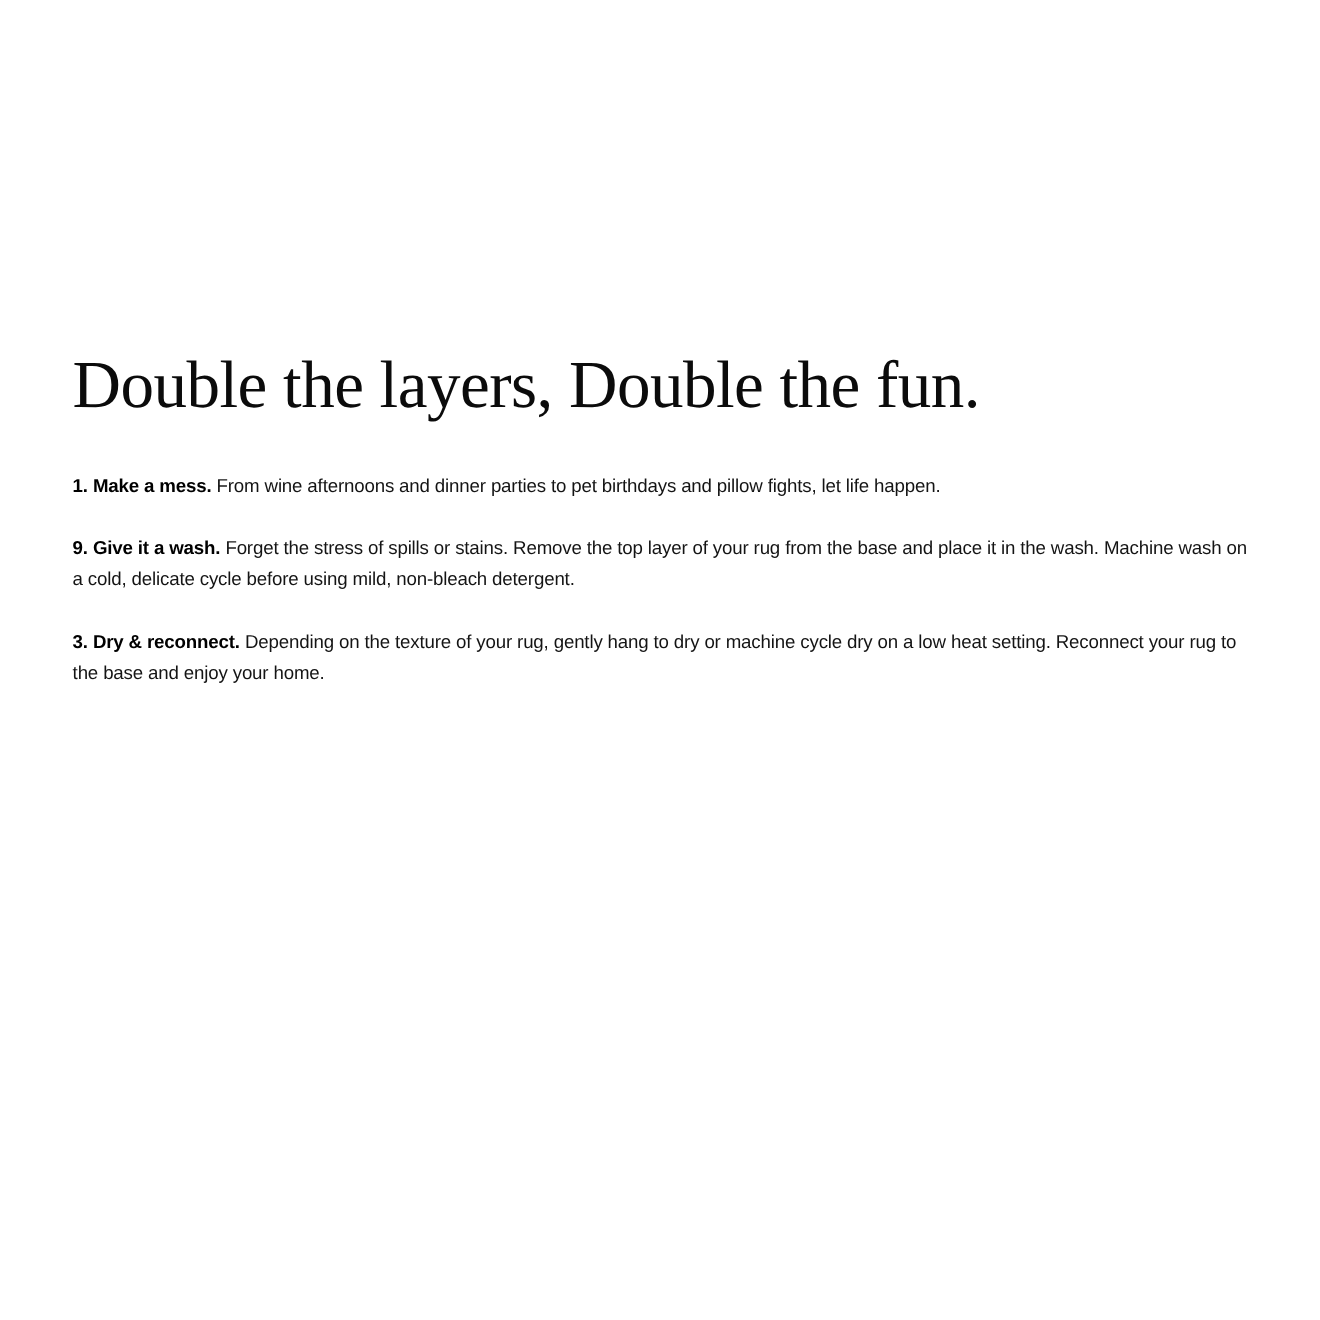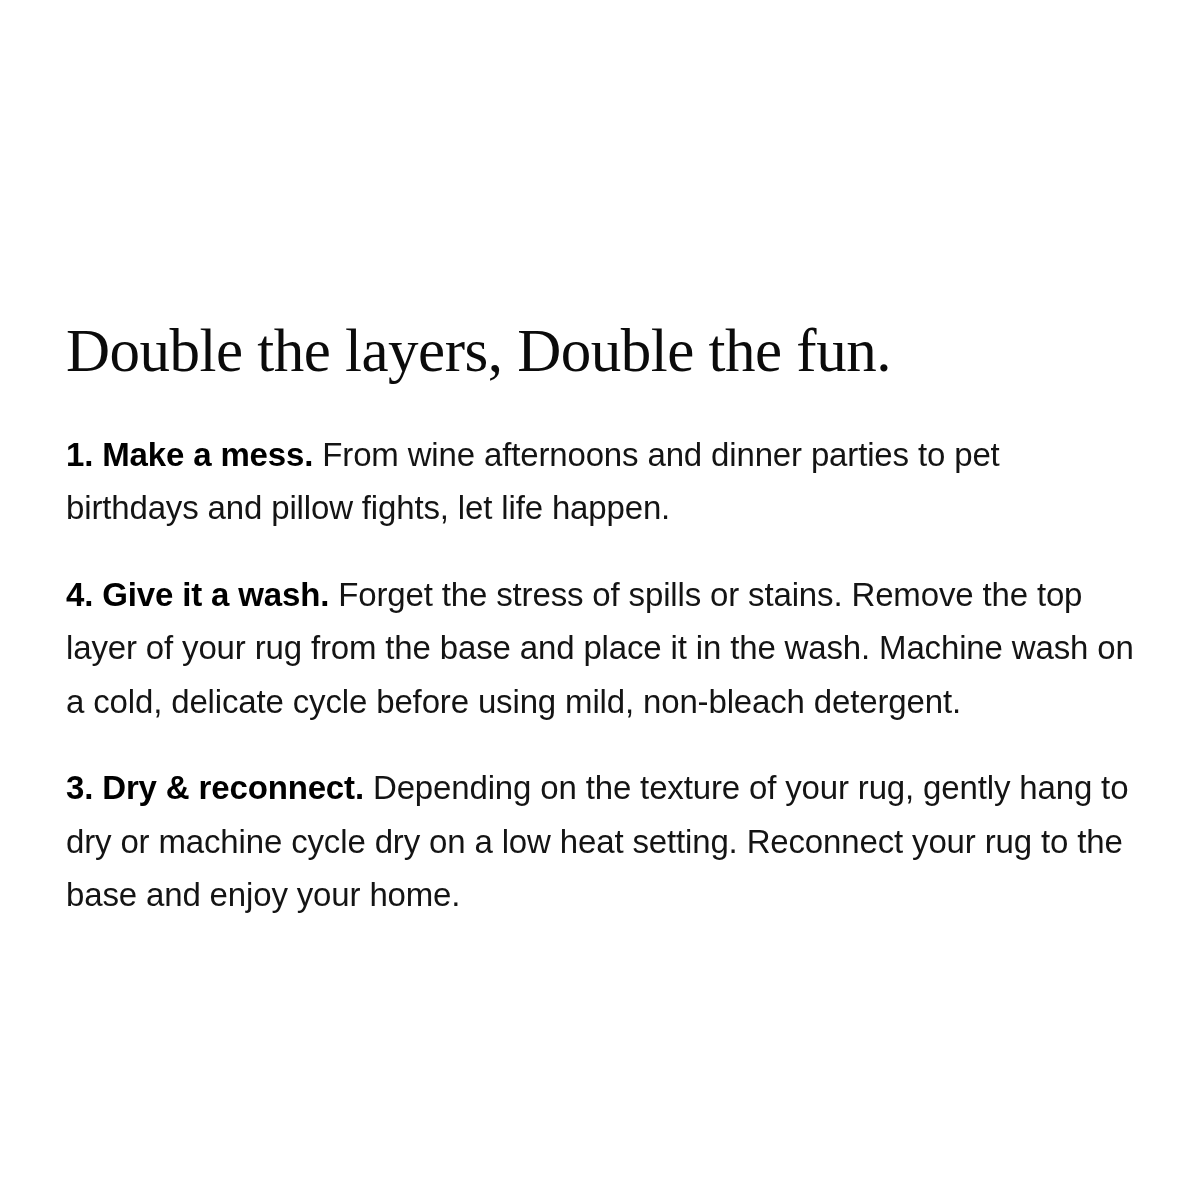--- a/index.html
+++ b/index.html
@@ -31,21 +31,21 @@
     color: #0b0b0b;
     margin: 0 0 44px 0;
     white-space: nowrap;
   }
   .steps {
     margin: 0;
     padding: 0;
     list-style: none;
   }
   .step {
-    font-size: 33px;
+    font-size: 17px;
     line-height: 1.62;
     color: #141414;
     margin-bottom: 30px;
     max-width: 1090px;
     letter-spacing: -0.15px;
   }
   .step:last-child {
     margin-bottom: 0;
   }
   .step-label {
@@ -64,21 +64,21 @@
   <h1 class="headline">Double the layers, Double the fun.</h1>
 
   <div class="steps">
 
     <p class="step">
       <span class="step-label">1. Make a mess.</span>
       <span class="step-body">From wine afternoons and dinner parties to pet birthdays and pillow fights, let life happen.</span>
     </p>
 
     <p class="step">
-      <span class="step-label">4. Give it a wash.</span>
+      <span class="step-label">9. Give it a wash.</span>
       <span class="step-body">Forget the stress of spills or stains. Remove the top layer of your rug from the base and place it in the wash. Machine wash on a cold, delicate cycle before using mild, non-bleach detergent.</span>
     </p>
 
     <p class="step">
       <span class="step-label">3. Dry &amp; reconnect.</span>
       <span class="step-body">Depending on the texture of your rug, gently hang to dry or machine cycle dry on a low heat setting. Reconnect your rug to the base and enjoy your home.</span>
     </p>
 
   </div>
 </div>

